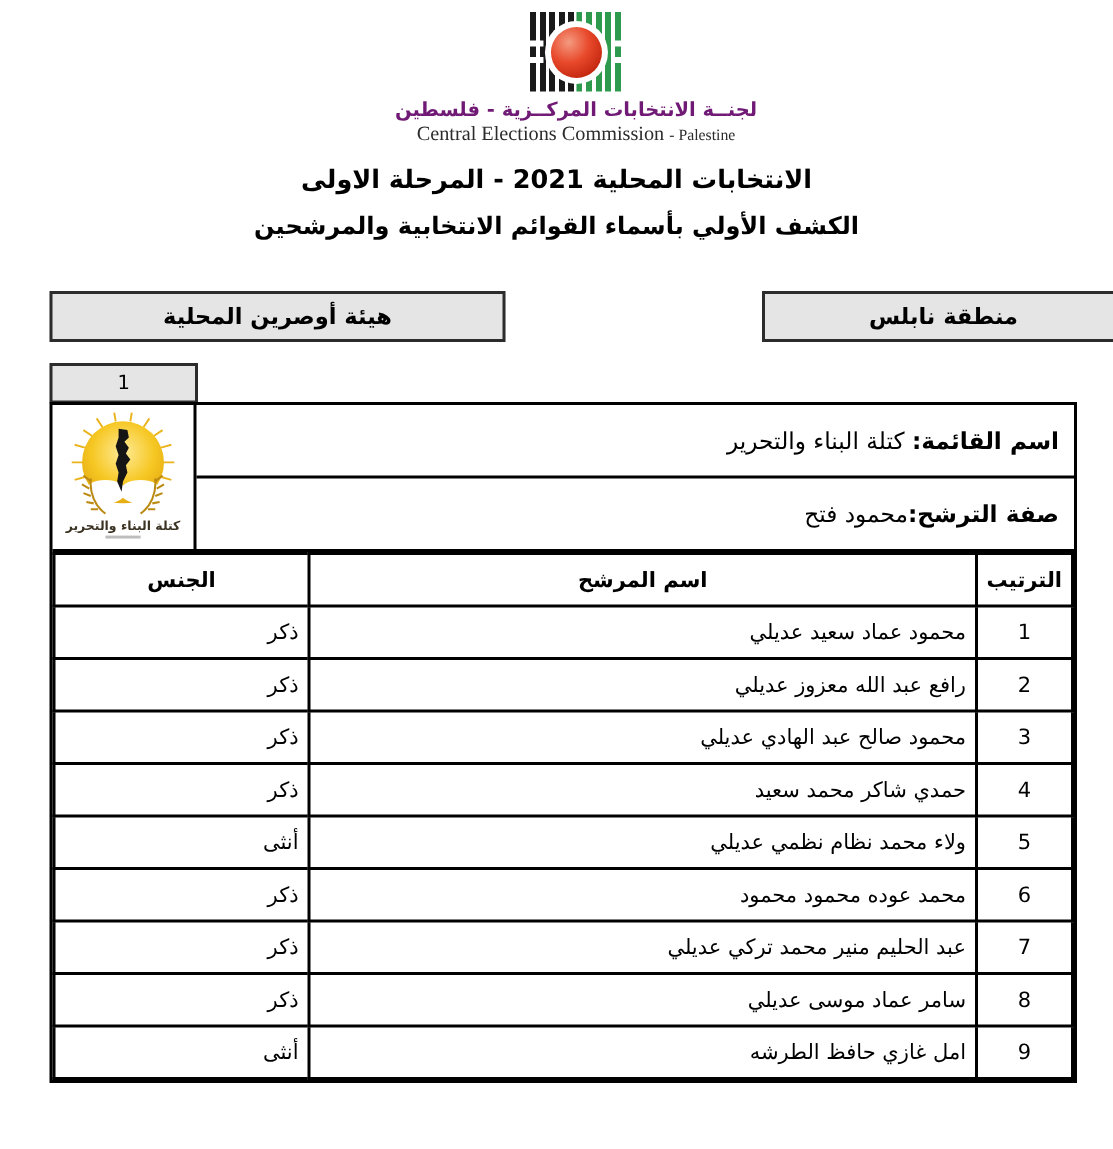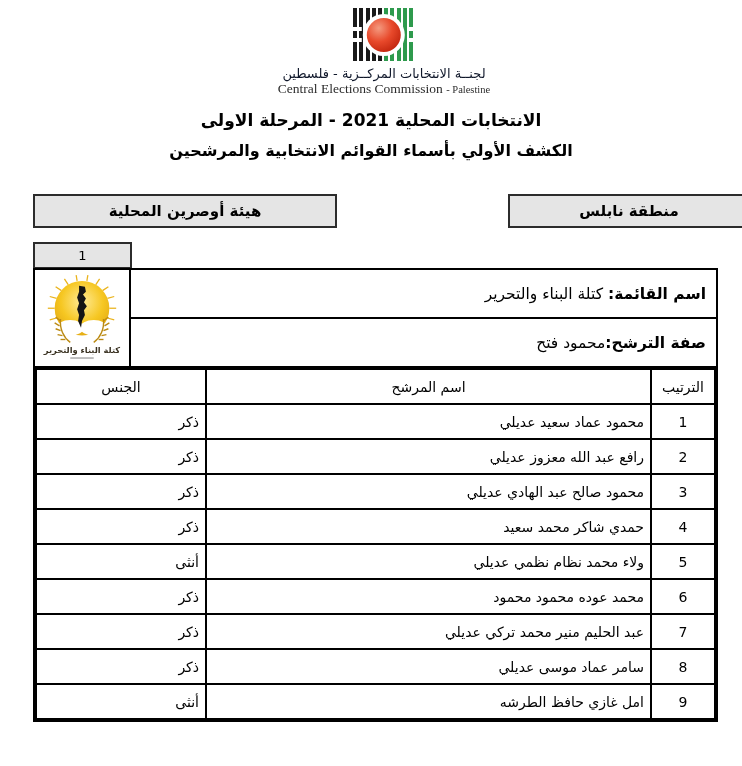--- a/index.html
+++ b/index.html
@@ -12,21 +12,21 @@
   .bars{position:relative;width:62px;height:53px;margin:0 auto;}
   .half{position:absolute;top:0;height:100%;width:31px;}
   .half.black{left:0;background:repeating-linear-gradient(90deg,#1a1a1a 0 4px,#ffffff 4px 6.4px);}
   .half.green{left:31px;background:repeating-linear-gradient(90deg,#2e9a4d 0 4px,#ffffff 4px 6.4px);}
   .notch{position:absolute;background:#fff;height:4px;}
   .n1{left:0;top:19px;width:9px;} .n2{left:0;top:30px;width:9px;}
   .n3{right:0;top:19px;width:7px;} .n4{right:0;top:30px;width:7px;}
   .ring{position:absolute;width:42px;height:42px;border-radius:50%;background:#fff;left:10px;top:5.5px;}
   .ball{position:absolute;width:34px;height:34px;border-radius:50%;left:14px;top:9.5px;
         background:radial-gradient(circle at 35% 30%,#f49a80 0%,#e8492b 42%,#c3270f 78%,#a01d09 100%);}
-  .org-ar{margin-top:5px;font-size:13px;font-weight:normal;color:#0f172a;white-space:nowrap;}
+  .org-ar{margin-top:5px;font-size:13px;font-weight:bold;color:#701a75;white-space:nowrap;}
   .org-en{font-family:"Liberation Serif",serif;font-size:13.5px;color:#2c2c2c;direction:ltr;white-space:nowrap;}
   .org-en .en-small{font-size:10.5px;}
 
   
   .title1{position:absolute;top:110px;left:0;width:100%;text-align:center;
           font-weight:bold;font-size:17px;}
   .title2{position:absolute;top:141px;left:0;width:100%;text-align:center;
           font-weight:bold;font-size:16px;}
 
   
@@ -40,21 +40,21 @@
   .main-table{position:absolute;left:33px;top:268px;width:685px;border:2px solid #000;background:#fff;box-sizing:border-box;}
   .info-section{display:flex;direction:ltr;height:96px;border-bottom:2px solid #000;}
   .logo-cell{width:96px;border-right:2px solid #000;display:flex;align-items:center;justify-content:center;box-sizing:border-box;}
   .info-texts{flex:1;display:flex;flex-direction:column;direction:rtl;}
   .info-row{flex:1;display:flex;align-items:center;padding:0 10px;font-size:15.5px;}
   .info-row.r1{border-bottom:2px solid #000;}
   .lbl{font-weight:bold;}
 
   table.cand{width:100%;border-collapse:collapse;table-layout:fixed;direction:rtl;}
   table.cand th,table.cand td{border:2px solid #000;height:35px;padding:0 6px;font-size:14px;box-sizing:border-box;}
-  table.cand th{font-weight:normal;text-align:center;}
+  table.cand th{font-weight:bold;text-align:center;}
   td.rank{text-align:center;font-size:14px;}
   td.name{text-align:right;}
   td.gender{text-align:right;}
   col.c-rank{width:64px;} col.c-name{width:445px;}
 </style>
 </head>
 <body>
 
 <div class="page">
 

